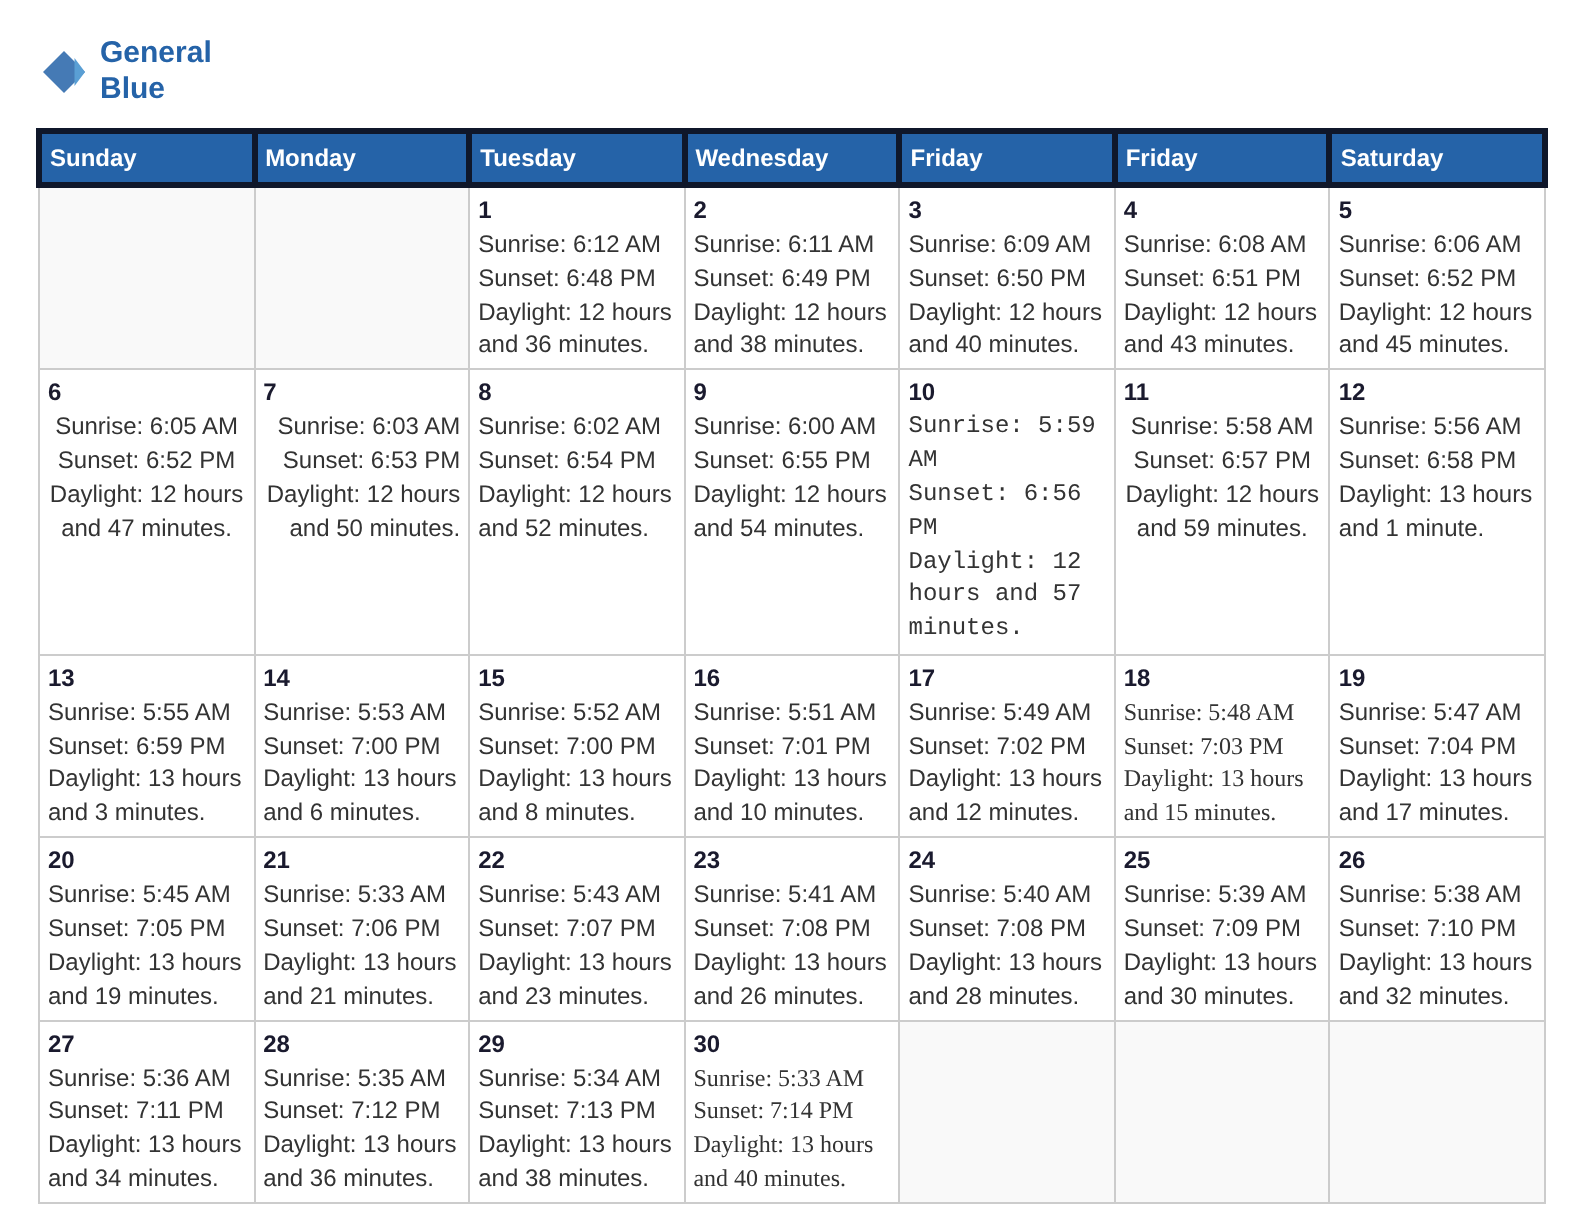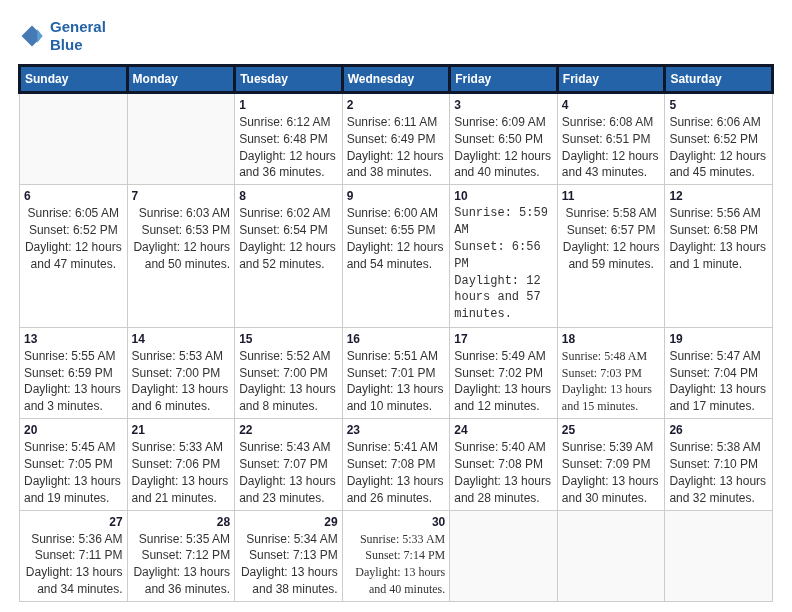--- a/index.html
+++ b/index.html
@@ -73,21 +73,20 @@
     .calendar tbody tr td {
       border: 1px solid #ccc;
       vertical-align: top;
       padding: 4px 4px 2px 4px;
       font-size: 9.5px;
       color: #333;
       height: 88px;
     }
     .calendar tbody tr:last-child td {
       height: 80px;
-      text-align: right;
     }
     .day-number {
       font-size: 12px;
       font-weight: bold;
       color: #1a1a2e;
       margin-bottom: 2px;
     }
     .day-info {
       font-size: 12px;
       color: #333;

